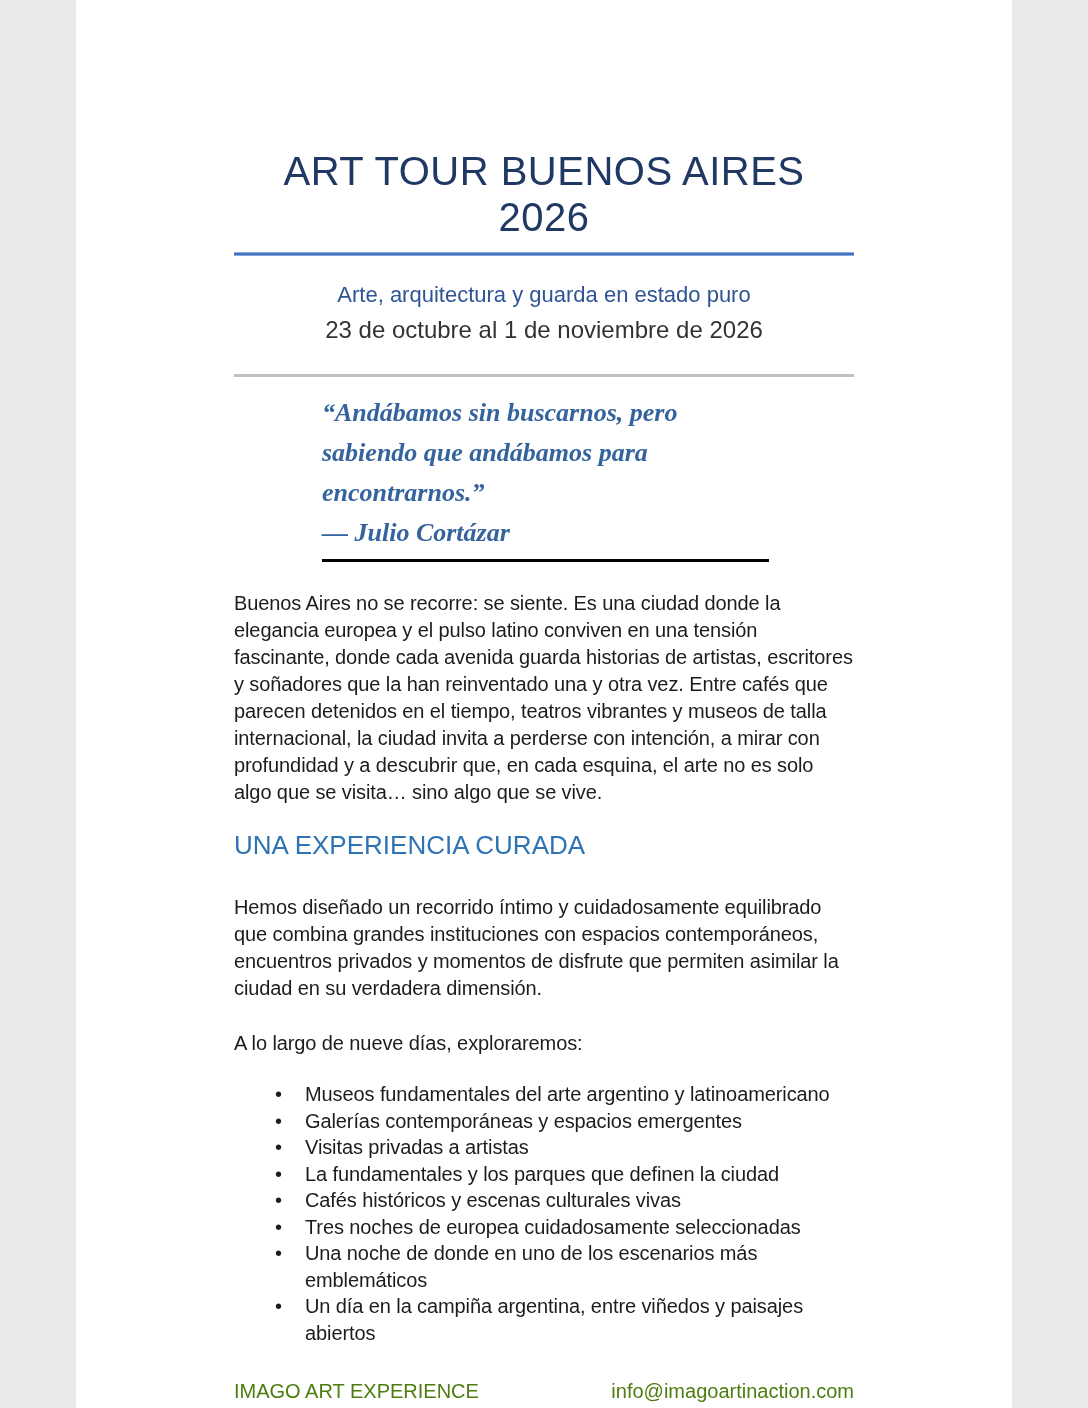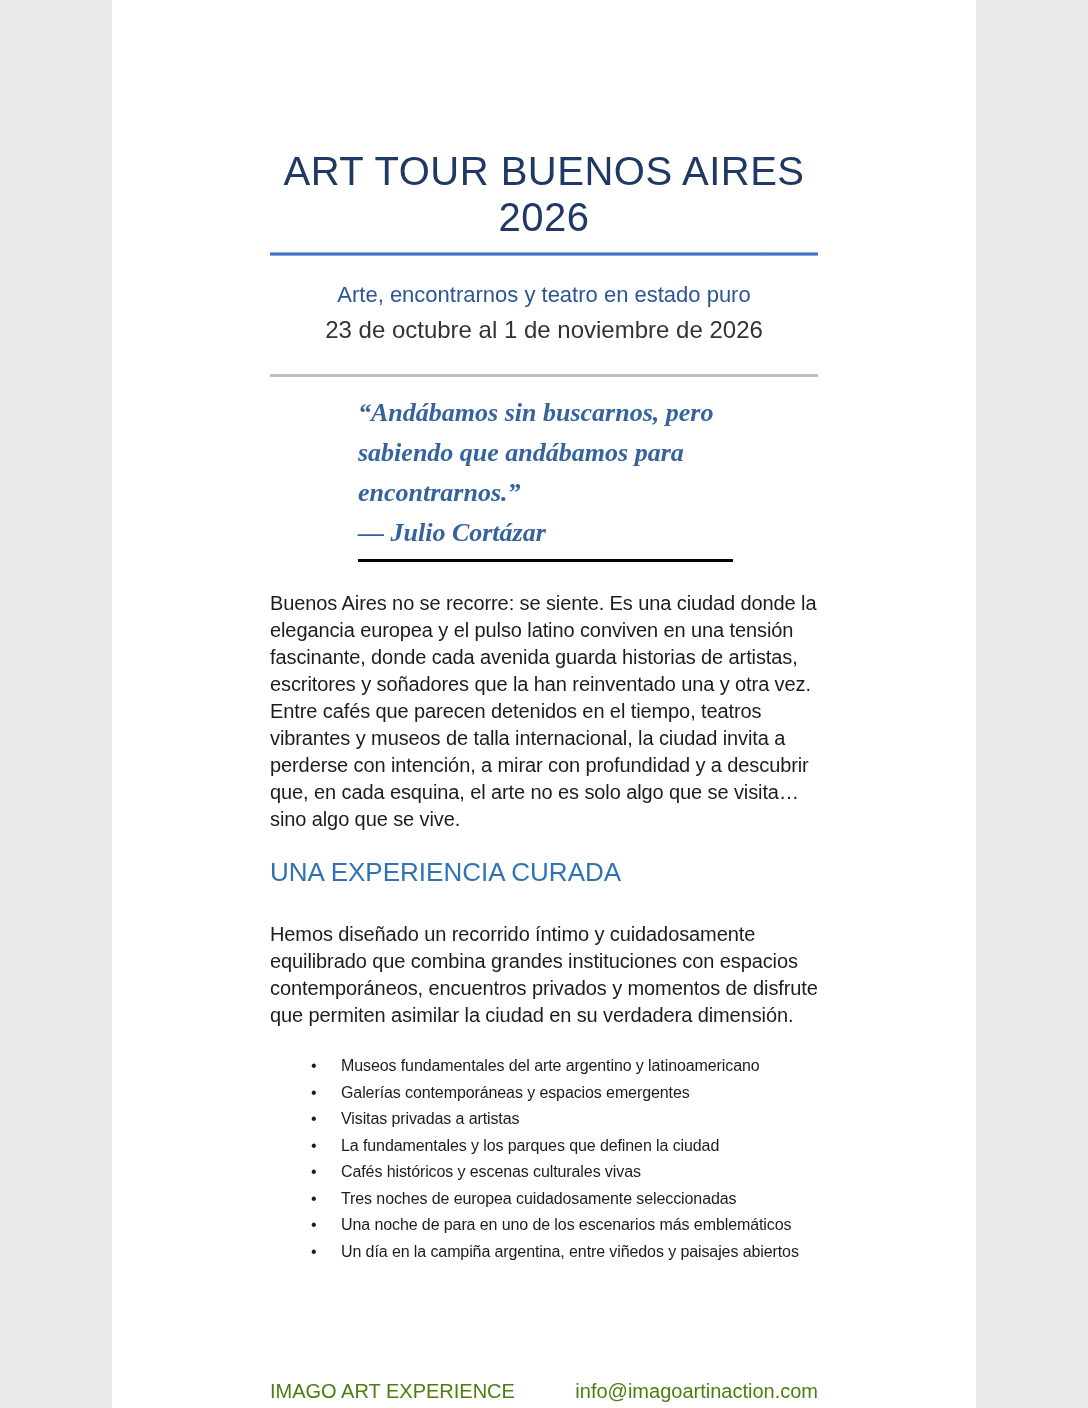--- a/index.html
+++ b/index.html
@@ -1,20 +1,20 @@
 <!DOCTYPE html>
 <html><head>
 <meta charset="utf-8">
 <style>
   * { margin:0; padding:0; box-sizing:border-box; }
   html,body { background:#e9e9e9; }
   body { font-family:"Liberation Sans", sans-serif; }
   .page {
     position:relative;
-    width:864px; height:1408px;
+    width:936px; height:1408px;
     margin:0 auto;
     background:#ffffff;
     overflow:hidden;
     color:#1c1c1c;
   }
   .content { padding:0 158px; }
 
   
   .doc-title {
     margin-top:148px;
@@ -82,21 +82,21 @@
   }
   .after-heading { margin-top:36px; }
 
   ul.bullet-list {
     margin-top:24px;
     list-style:none;
     padding-left:71px;
   }
   ul.bullet-list li {
     position:relative;
-    font-size:16px;
+    font-size:20px;
     line-height:26.5px;
     letter-spacing:-0.1px;
     color:#1c1c1c;
   }
   ul.bullet-list li::before {
     content:"\2022";
     position:absolute;
     left:-30px;
     top:0;
     color:#1c1c1c;
@@ -118,45 +118,46 @@
 </style>
 </head>
 <body>
 
 <div class="page">
   <div class="content">
 
     <h1 class="doc-title">ART TOUR BUENOS AIRES 2026</h1>
     <div class="title-rule"></div>
 
-    <div class="doc-subtitle">Arte, encontrarnos y teatro en estado puro</div>
+    <div class="doc-subtitle">Arte, arquitectura y guarda en estado puro</div>
     <div class="doc-dates">23 de octubre al 1 de noviembre de 2026</div>
 
     <div class="gray-rule"></div>
 
     <blockquote class="quote-block">
       <span class="quote-text">“Andábamos sin buscarnos, pero sabiendo que andábamos para encontrarnos.”</span>
       <span class="quote-attribution">— Julio Cortázar</span>
     </blockquote>
 
     <p class="body-par">Buenos Aires no se recorre: se siente. Es una ciudad donde la elegancia europea y el pulso latino conviven en una tensión fascinante, donde cada avenida guarda historias de artistas, escritores y soñadores que la han reinventado una y otra vez. Entre cafés que parecen detenidos en el tiempo, teatros vibrantes y museos de talla internacional, la ciudad invita a perderse con intención, a mirar con profundidad y a descubrir que, en cada esquina, el arte no es solo algo que se visita… sino algo que se vive.</p>
 
     <h2 class="section-heading">UNA EXPERIENCIA CURADA</h2>
 
     <p class="body-par after-heading">Hemos diseñado un recorrido íntimo y cuidadosamente equilibrado que combina grandes instituciones con espacios contemporáneos, encuentros privados y momentos de disfrute que permiten asimilar la ciudad en su verdadera dimensión.</p>
 
+    <p class="body-par">A lo largo de nueve días, exploraremos:</p>
 
     <ul class="bullet-list">
       <li>Museos fundamentales del arte argentino y latinoamericano</li>
       <li>Galerías contemporáneas y espacios emergentes</li>
       <li>Visitas privadas a artistas</li>
       <li>La fundamentales y los parques que definen la ciudad</li>
       <li>Cafés históricos y escenas culturales vivas</li>
       <li>Tres noches de europea cuidadosamente seleccionadas</li>
-      <li>Una noche de para en uno de los escenarios más emblemáticos</li>
+      <li>Una noche de donde en uno de los escenarios más emblemáticos</li>
       <li>Un día en la campiña argentina, entre viñedos y paisajes abiertos</li>
     </ul>
 
 
   </div>
 
   <div class="doc-footer">
     <span>IMAGO ART EXPERIENCE</span>
     <span>info@imagoartinaction.com</span>
   </div>

